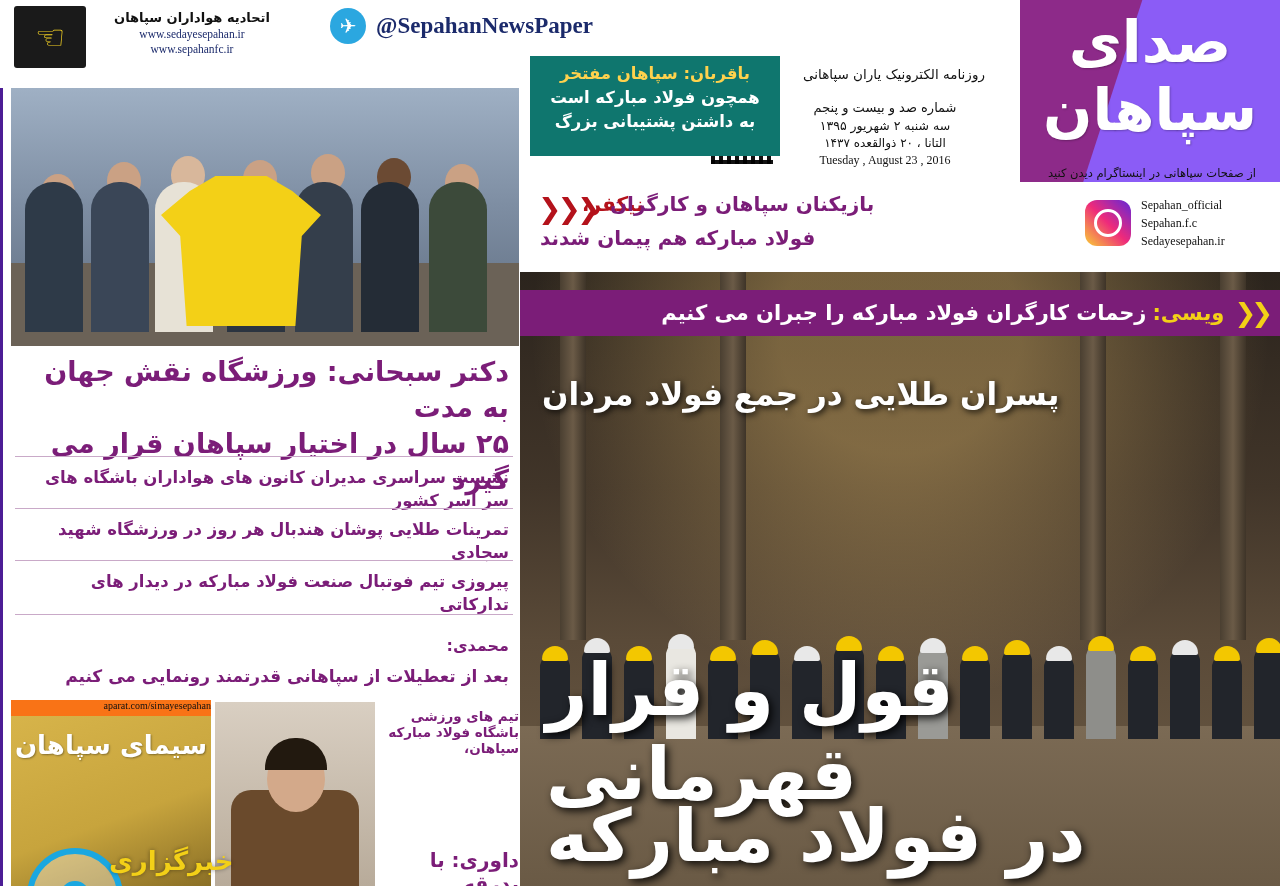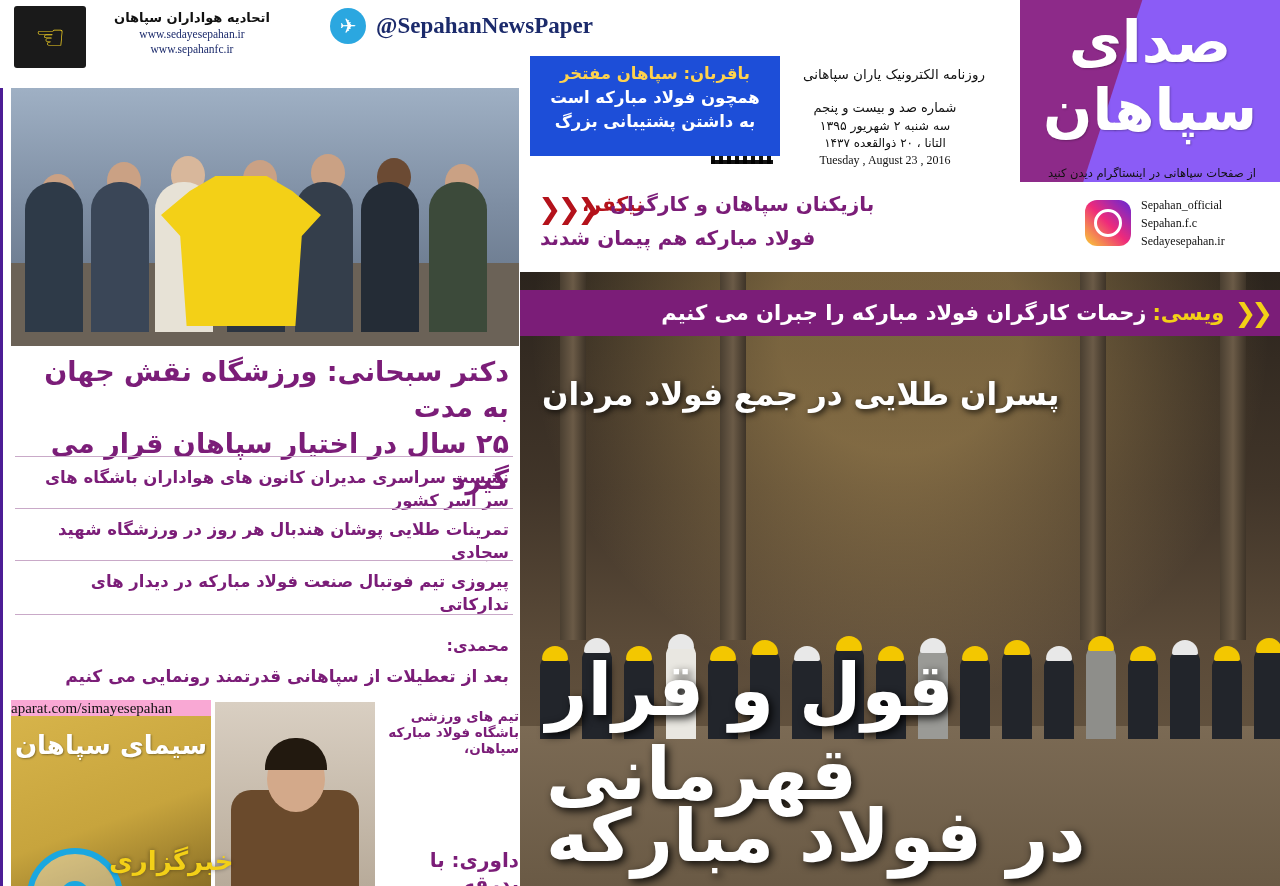--- a/index.html
+++ b/index.html
@@ -152,21 +152,21 @@
     background:
       repeating-linear-gradient(90deg,#111 0 4px,#fff 4px 8px),
       repeating-linear-gradient(0deg,#111 0 4px,#fff 4px 8px);
     background-blend-mode: multiply;
     border: 2px solid #fff;
   }
   .red-banner {
     position: absolute;
     left: 10px; top: 8px;
     width: 250px; height: 100px;
-    background: #1d4ed8;
+    background: #0f766e;
     color: #fff;
     direction: rtl;
     padding: 6px 19px;
     box-sizing: border-box;
   }
   .red-banner div {
     text-align: center;
     font-size: 16.5px;
     font-weight: bold;
     line-height: 1.45;
@@ -350,25 +350,25 @@
     font-weight: bold;
     padding: 0 10px;
     box-sizing: border-box;
   }
 
   
   .aparat-box {
     position: absolute;
     left: 8px; top: 612px;
     width: 200px; height: 16px;
-    background: #f9a8d4;
+    background: #f97316;
     color: #111;
-    font-size: 15px;
+    font-size: 10px;
     direction: ltr;
-    text-align: left;
+    text-align: right;
     font-family: "Liberation Serif", serif;
     z-index: 6;
   }
   .sima-photo {
     position: absolute;
     left: 8px; top: 616px;
     width: 200px; height: 182px;
     background: linear-gradient(160deg,#d8b54b 0%,#c7a43d 60%,#8a6f26 100%);
     overflow: hidden;
   }

